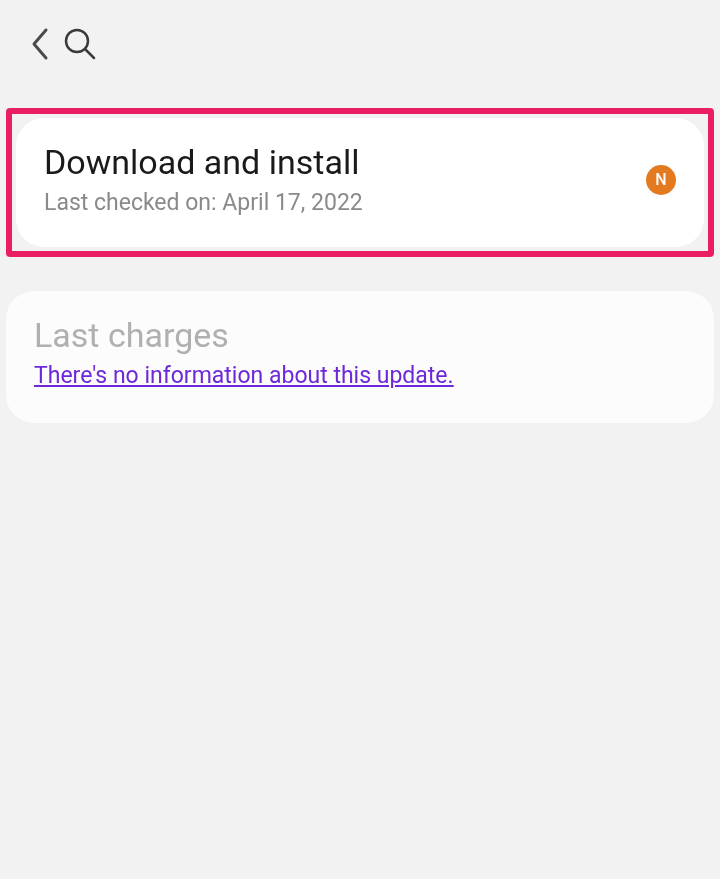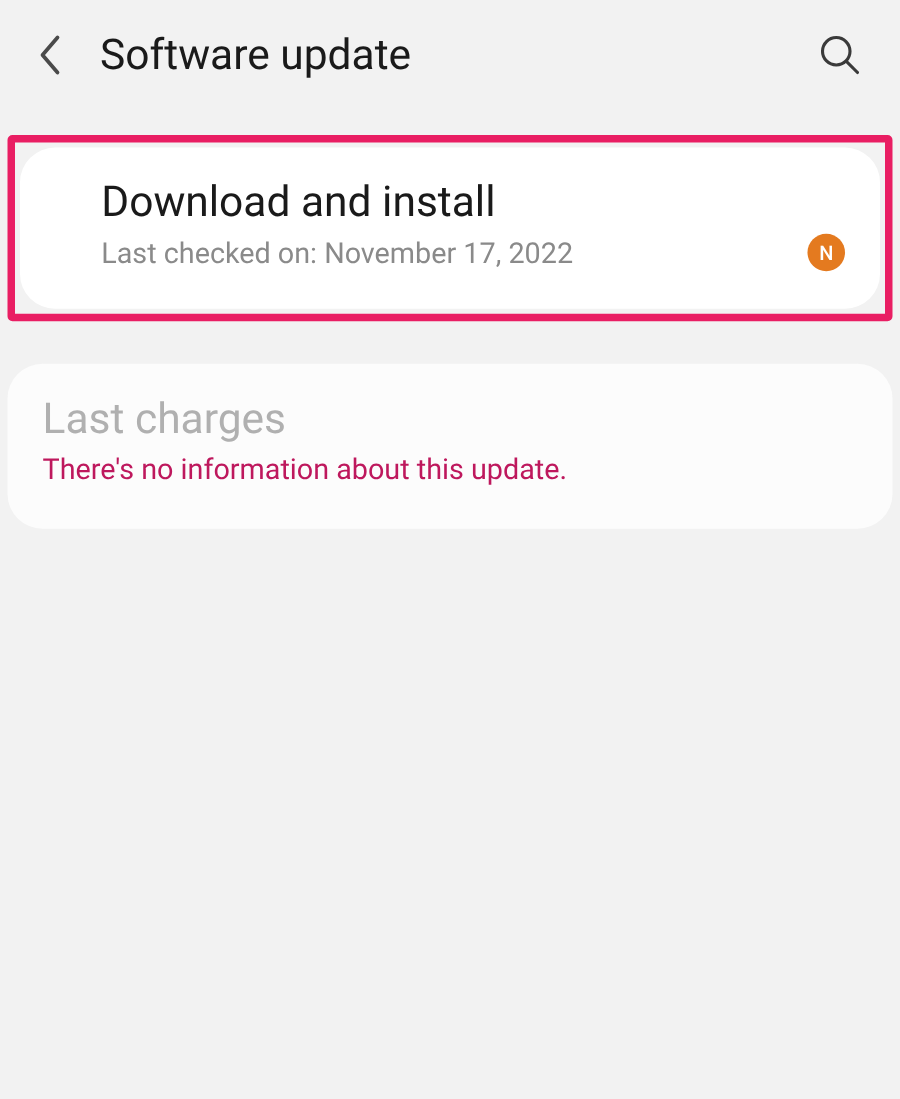--- a/index.html
+++ b/index.html
@@ -49,23 +49,22 @@
       border-radius: 4px;
       padding: 4px;
     }
     .card {
       background: #ffffff;
       border-radius: 28px;
       padding: 24px 28px 30px 28px;
     }
     .card-inner {
       display: flex;
-      align-items: flex-end;
+      align-items: center;
       gap: 18px;
-      margin-left: 37px;
     }
     .card-content {
       flex: 1;
     }
     .card-title {
       font-size: 34px;
       font-weight: 400;
       color: #1a1a1a;
       margin-bottom: 6px;
     }
@@ -90,48 +89,48 @@
     .card-secondary {
       background: #fcfcfc;
       border-radius: 28px;
       margin: 34px 6px 0 6px;
       padding: 24px 28px 32px 28px;
     }
     .card-secondary .card-title {
       color: #b0b0b0;
     }
     .card-secondary .card-subtitle {
-      color: #be185d;
+      color: #6d28d9;
+      text-decoration: underline;
     }
   </style>
 </head>
 <body>
 
 <div class="header">
   <div class="back-btn">
     <svg width="20" height="34" viewBox="0 0 20 34" fill="none">
       <path d="M16 3 L4 17 L16 31" stroke="#4a4a4a" stroke-width="3" stroke-linecap="round" stroke-linejoin="round"></path>
     </svg>
   </div>
-  <div class="page-title">Software update</div>
   <div class="search-btn">
     <svg width="34" height="34" viewBox="0 0 34 34" fill="none">
       <circle cx="14" cy="14" r="11" stroke="#3a3a3a" stroke-width="2.5"></circle>
       <line x1="22.5" y1="22.5" x2="31" y2="31" stroke="#3a3a3a" stroke-width="2.5" stroke-linecap="round"></line>
     </svg>
   </div>
 </div>
 
 <div class="highlight-box">
   <div class="card">
     <div class="card-inner">
       <div class="card-content">
         <div class="card-title">Download and install</div>
         <div class="card-subtitle">
-          <span>Last checked on: November 17, 2022</span><br>
+          <span>Last checked on: April 17, 2022</span><br>
         </div>
       </div>
       <div class="badge">N</div>
     </div>
   </div>
 </div>
 
 <div class="card-secondary">
   <div class="card-title">Last charges</div>
   <div class="card-subtitle">There's no information about this update.</div>

